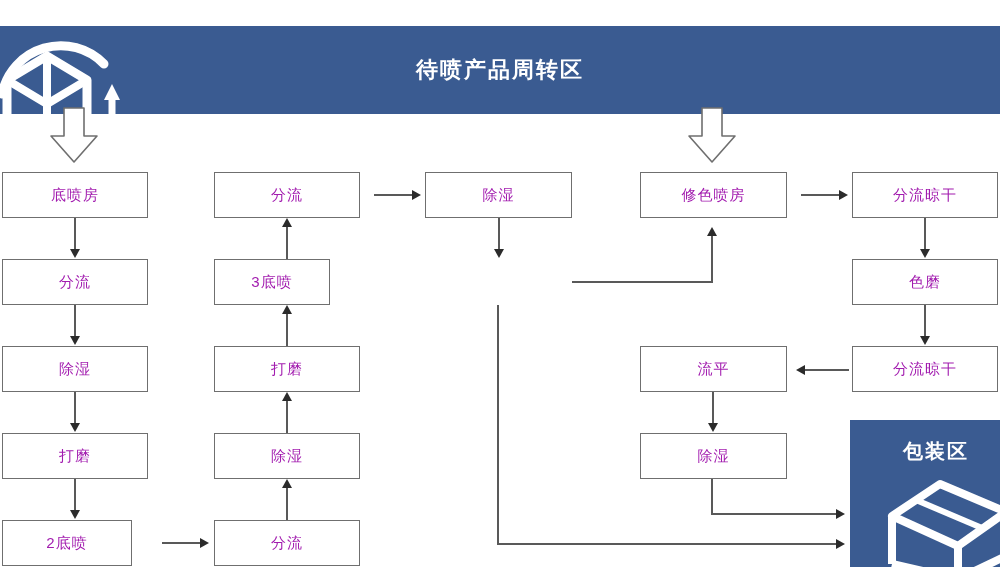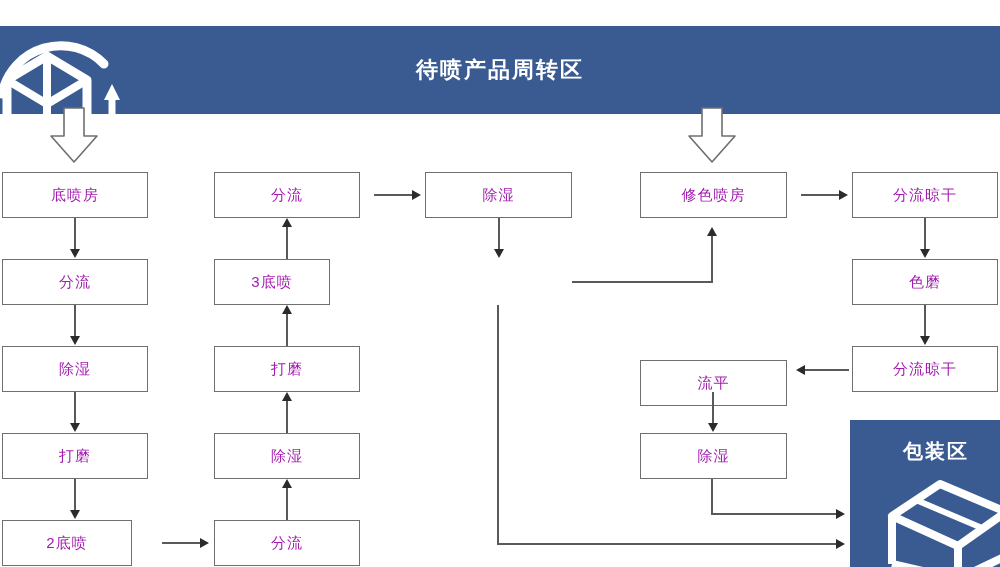--- a/index.html
+++ b/index.html
@@ -189,21 +189,21 @@
 
   <div class="ln ln-h" style="left:572px; top:281px; width:141px;"></div>
   <div class="ln ln-v" style="left:711px; top:236px; height:46px;"></div>
   <div class="tip tip-up" style="left:707px; top:227px;"></div>
 
   <div class="ln ln-v" style="left:497px; top:305px; height:239px;"></div>
   <div class="ln ln-h" style="left:497px; top:543px; width:343px;"></div>
   <div class="tip tip-right" style="left:836px; top:539px;"></div>
 
   <div class="node" style="left:640px; top:172px; width:147px; height:46px;">修色喷房</div>
-  <div class="node" style="left:640px; top:360px; width:147px; height:46px;">流平</div>
+  <div class="node" style="left:640px; top:346px; width:147px; height:46px;">流平</div>
   <div class="node" style="left:640px; top:433px; width:147px; height:46px;">除湿</div>
 
   <div class="ln ln-h" style="left:801px; top:194px; width:40px;"></div>
   <div class="tip tip-right" style="left:839px; top:190px;"></div>
 
   <div class="ln ln-v" style="left:712px; top:392px; height:32px;"></div>
   <div class="tip tip-down" style="left:708px; top:423px;"></div>
 
   <div class="ln ln-v" style="left:711px; top:479px; height:35px;"></div>
   <div class="ln ln-h" style="left:711px; top:513px; width:129px;"></div>

